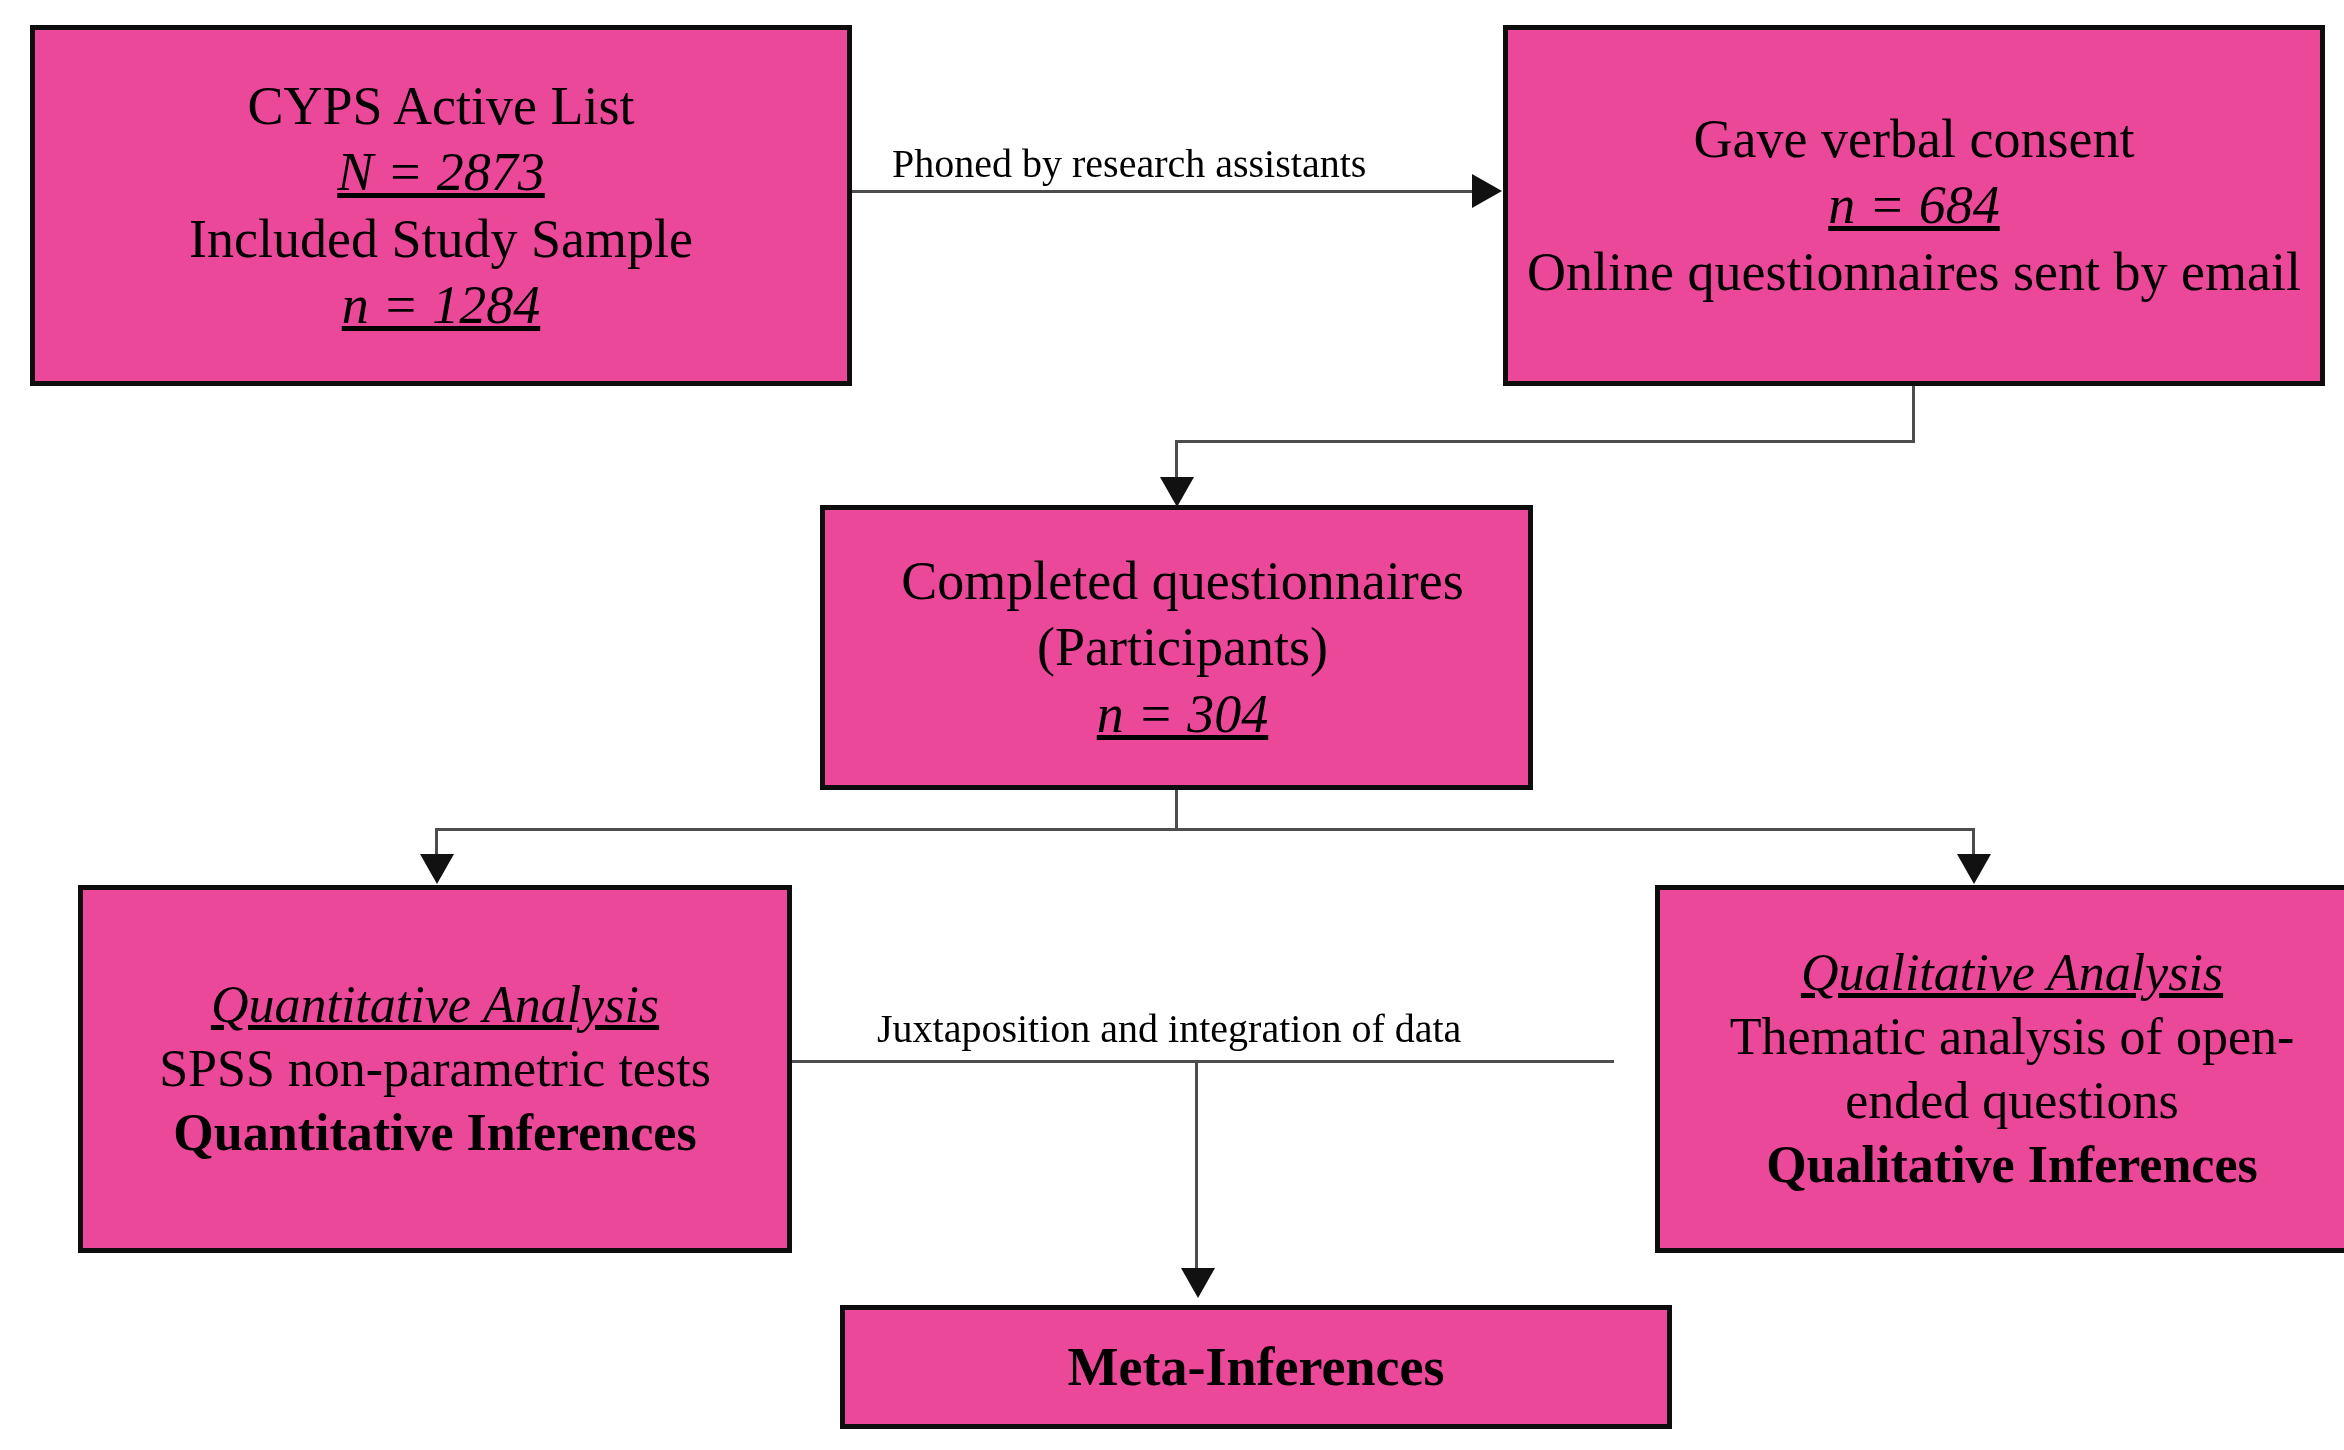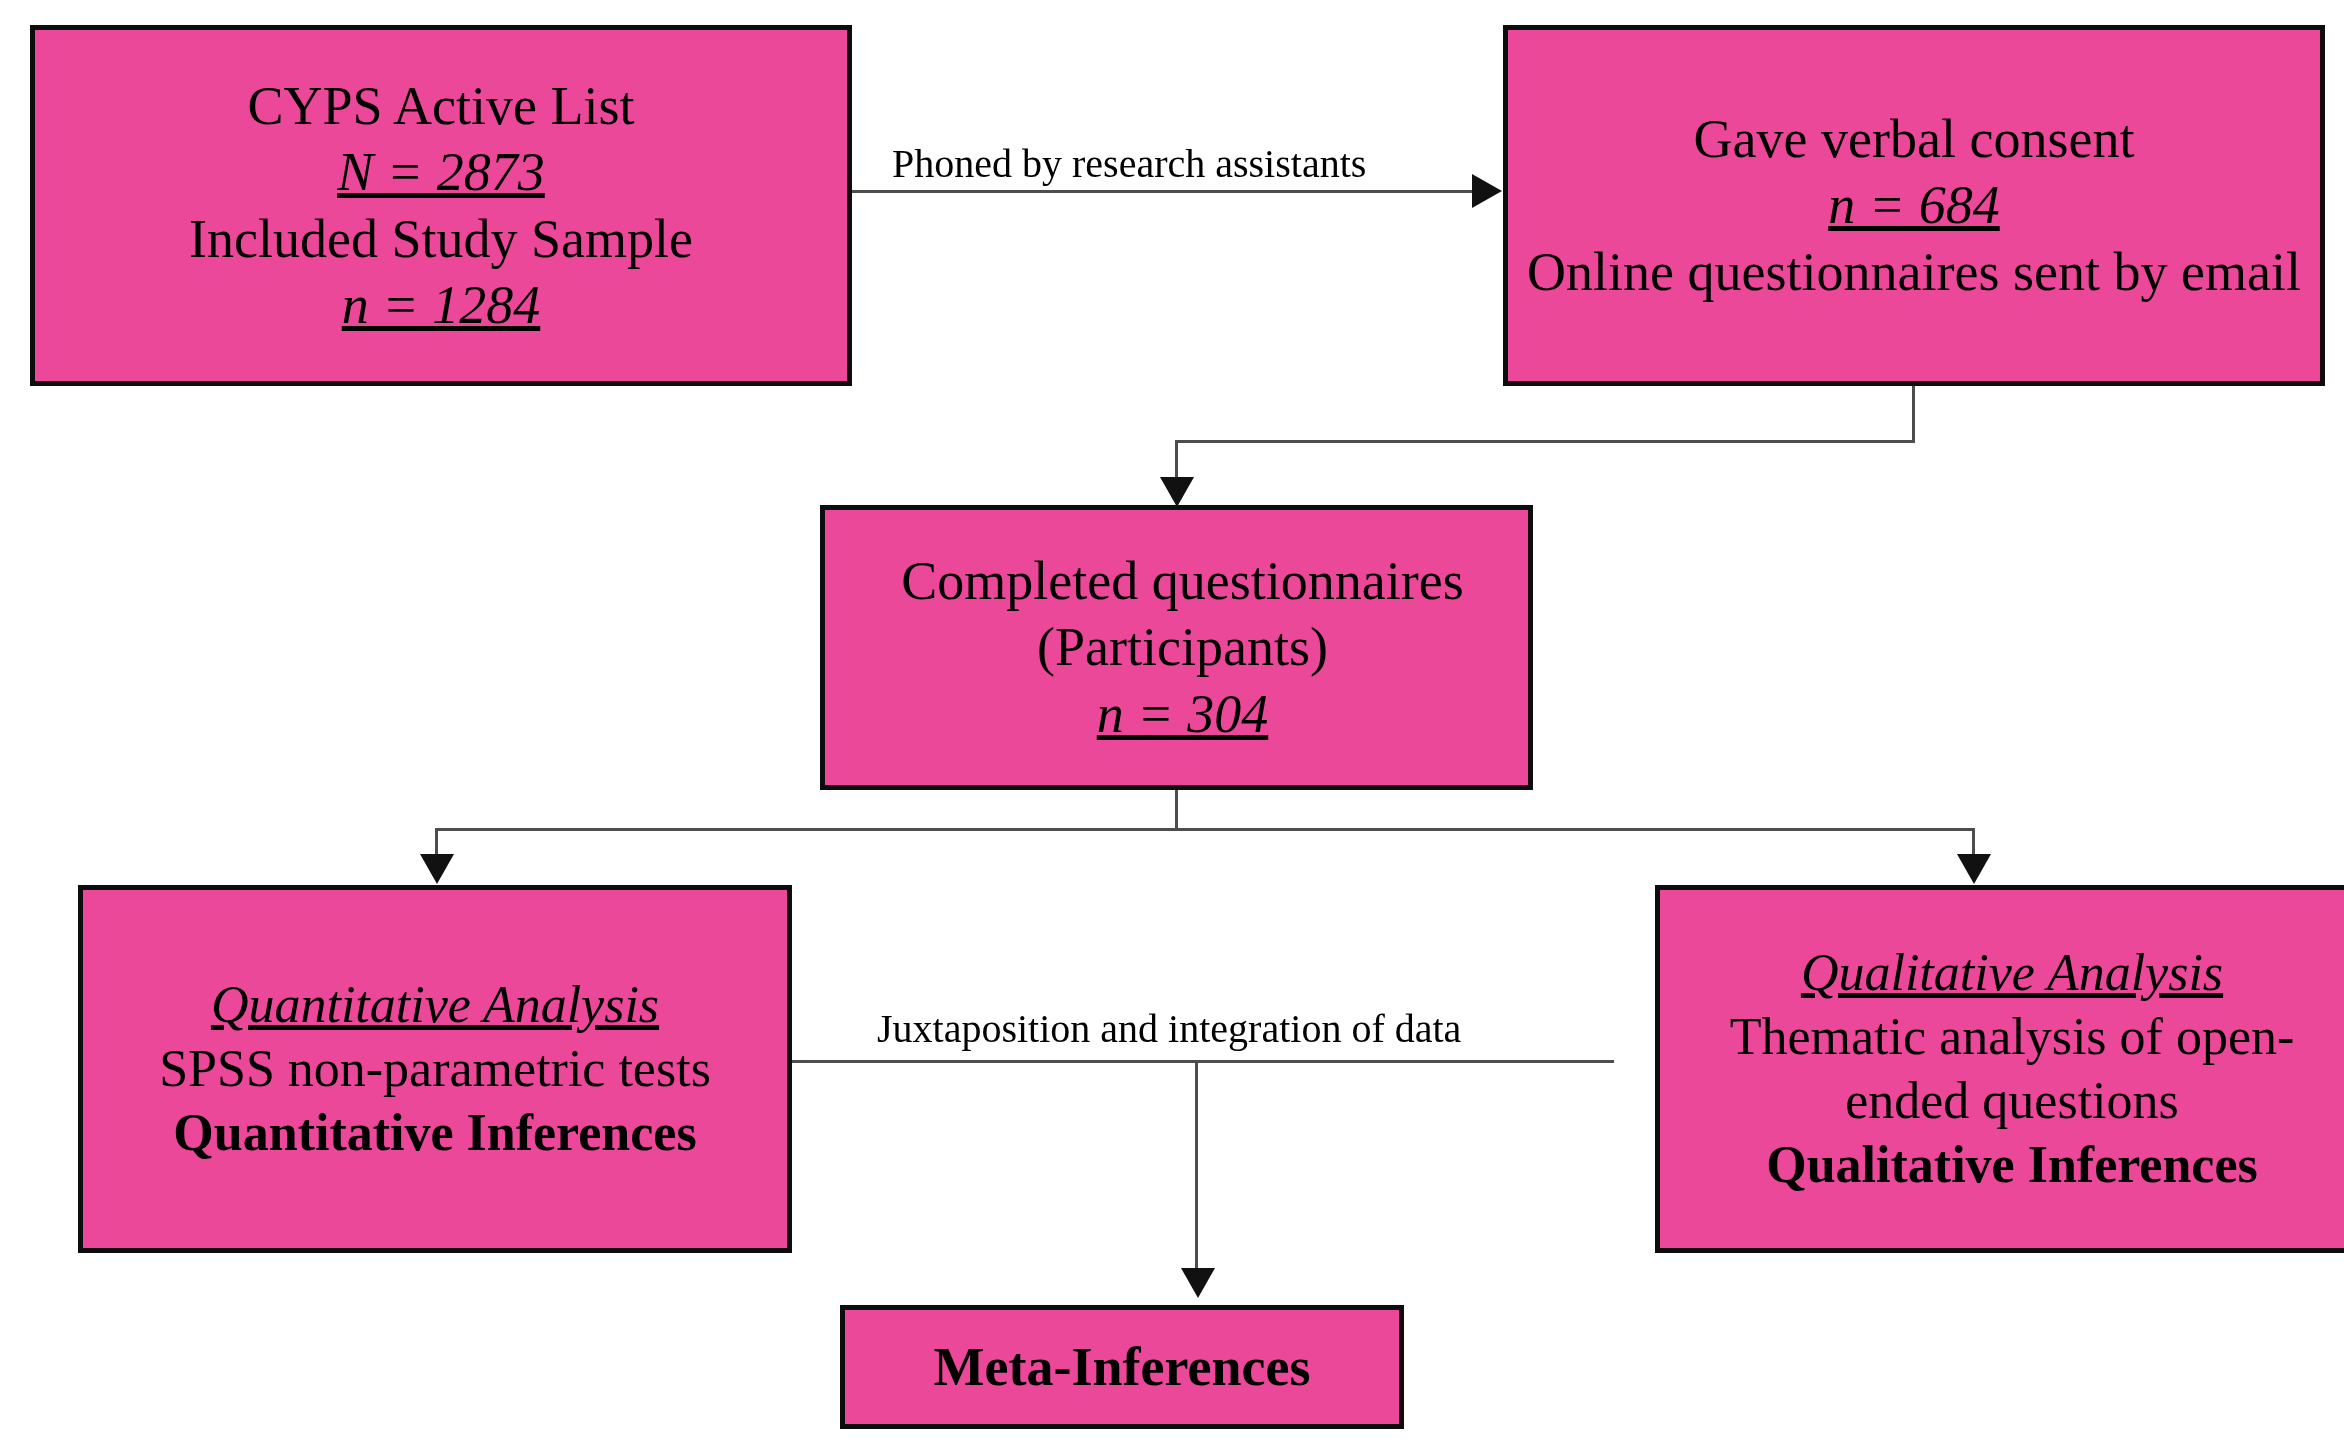--- a/index.html
+++ b/index.html
@@ -32,21 +32,21 @@
   .node .line.wrap { white-space: normal; }
   .it { font-style: italic; text-decoration: underline; }
   .bd { font-weight: bold; }
 
   
   #node-active-list   { left: 30px;   top: 25px;   width: 822px;  height: 361px; font-size: 54px; }
   #node-consent       { left: 1503px; top: 25px;   width: 822px;  height: 361px; font-size: 54px; padding: 0 17px; }
   #node-completed     { left: 820px;  top: 505px;  width: 713px;  height: 285px; font-size: 54px; padding-left: 12px; }
   #node-quant         { left: 78px;   top: 885px;  width: 714px;  height: 368px; font-size: 52px; padding: 0 38px; }
   #node-qual          { left: 1614px; top: 885px;  width: 714px;  height: 368px; font-size: 52px; padding: 0 22px; margin-left: 41px; }
-  #node-meta          { left: 840px;  top: 1305px; width: 564px;  height: 124px; font-size: 54px; }
+  #node-meta          { left: 840px;  top: 1305px; width: 832px;  height: 124px; font-size: 54px; }
 
   
   .conn { position: absolute; background: #4d4d4d; }
   .h { height: 3px; }
   .v { width: 3px; }
   .arrow {
     position: absolute;
     width: 0; height: 0;
   }
   .arrow-down {

